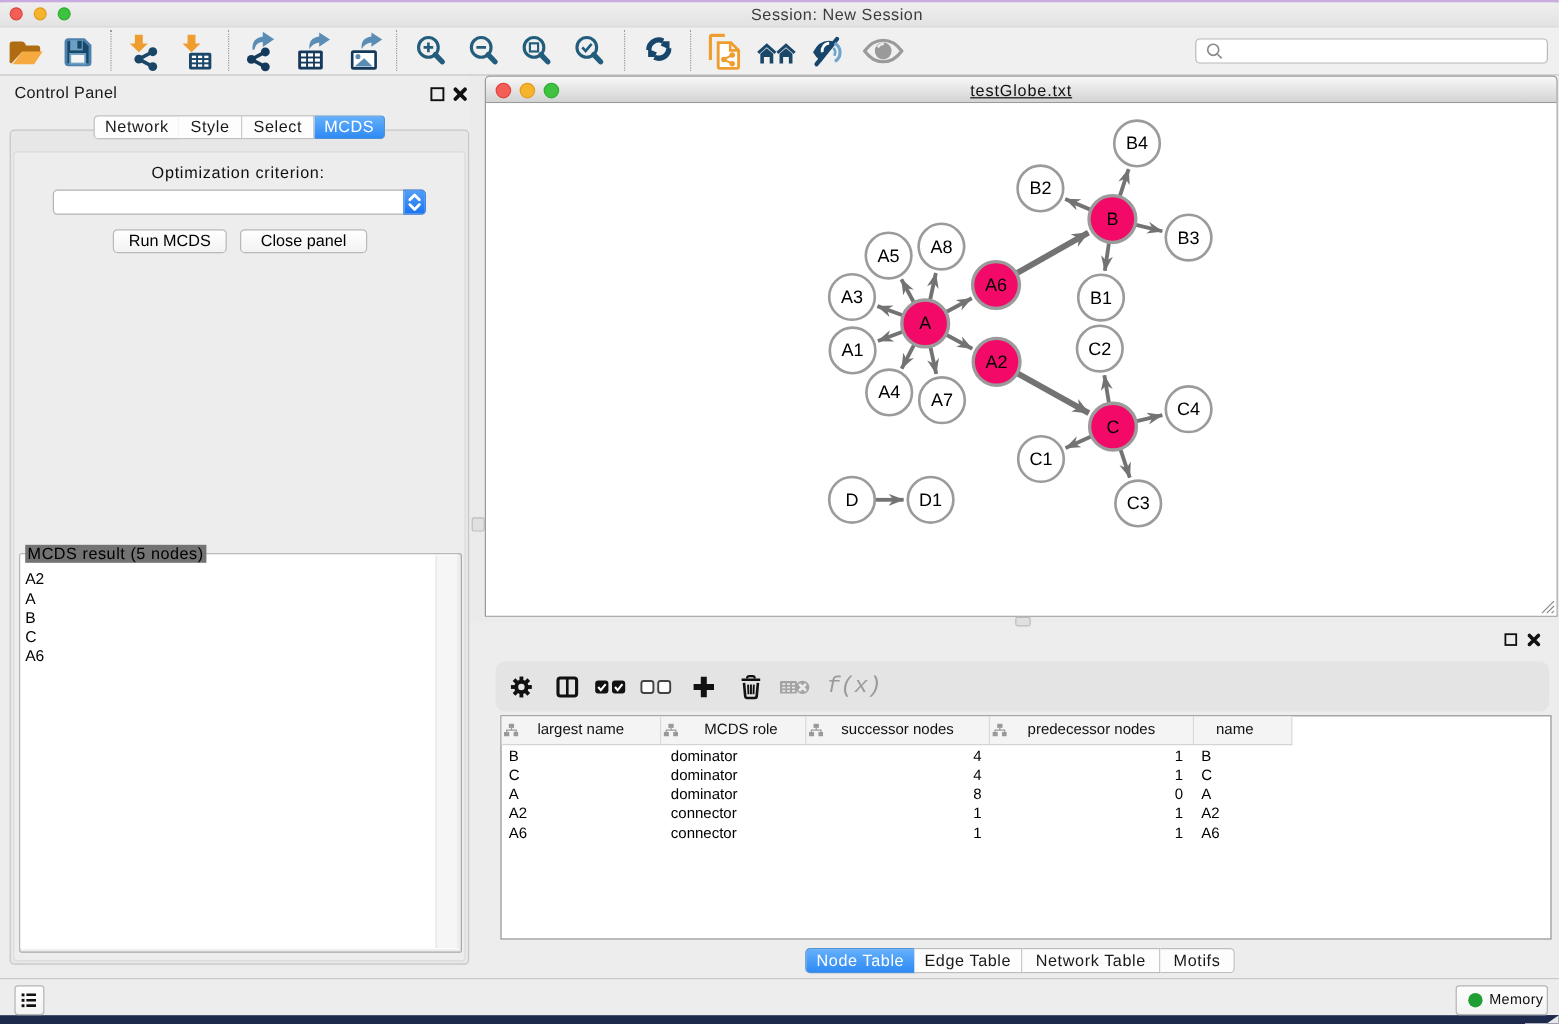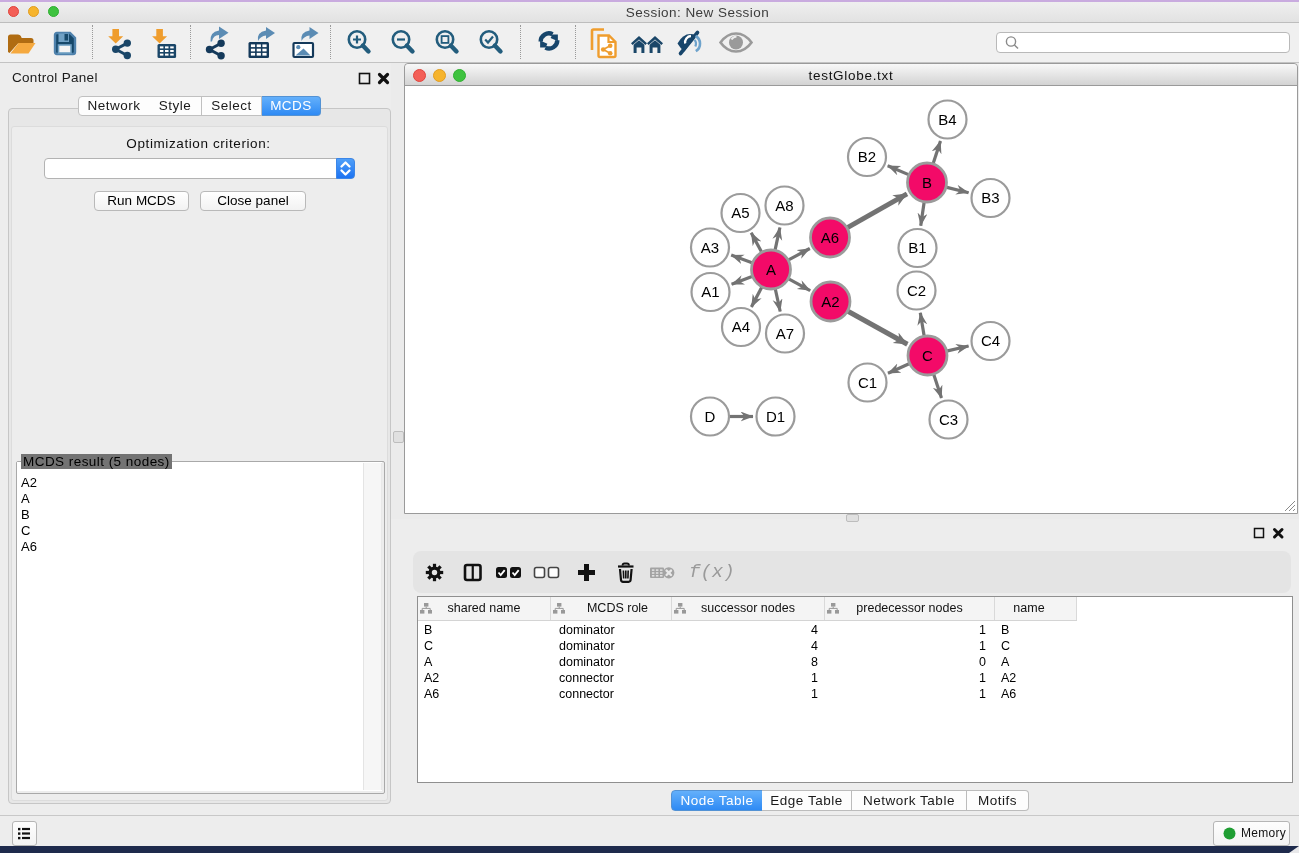--- a/index.html
+++ b/index.html
@@ -269,21 +269,21 @@
       <circle cx="6.5" cy="6.5" r="6" fill="#1f9e33"></circle>
     </svg>
  <span style="position:absolute;left:27px;top:4px;letter-spacing:0.3px;">Memory</span>
 </div>
 
 <div class="abs frame">
   <div class="frame-tb">
     <div class="tl" style="left:8px;top:5px;background:#f35f57;border:0.5px solid #e0443c;"></div>
     <div class="tl" style="left:28px;top:5px;background:#f6b42d;border:0.5px solid #e29d1f;"></div>
     <div class="tl" style="left:48px;top:5px;background:#3ec23f;border:0.5px solid #2faf31;"></div>
-    <div style="position:absolute;left:0;top:4px;width:100%;text-align:center;font-size:13.5px;letter-spacing:0.7px;color:#111;">testGlobe.txt</div>
+    <div style="position:absolute;left:0;top:4px;width:100%;text-align:center;font-size:13.5px;letter-spacing:0.7px;color:#111;text-decoration:underline;">testGlobe.txt</div>
   </div>
   <div class="frame-canvas"></div>
   <svg class="grip" style="position:absolute;right:1px;bottom:1px" width="13" height="13">
     <line x1="2" y1="12" x2="12" y2="2"></line>
       <line x1="6" y1="12" x2="12" y2="6"></line>
       <line x1="10" y1="12" x2="12" y2="10"></line>
   </svg>
 </div>
 <svg id="graphsvg" width="893" height="427" viewBox="0 0 893 427" style="position:absolute;left:405px;top:86px;" font-family="Liberation Sans, sans-serif">
 <defs>
@@ -422,21 +422,21 @@
   <div class="thead" style="width:659px;">
     <div class="thcell" style="left:0;width:132px;">
         <svg width="12" height="11" style="position:absolute;left:2px;top:6px">
           <g fill="#999">
             <rect x="4" y="0" width="4.4" height="3.6"></rect>
             <rect x="0" y="7" width="4.4" height="3.6"></rect>
             <rect x="8" y="7" width="4" height="3.6"></rect>
           </g>
           <path d="M6.2,3.6 V5.4 M2.2,7 V5.4 H10.2 V7" fill="none" stroke="#999" stroke-width="1"></path>
         </svg>
-        <span class="thlabel">shared name</span>
+        <span class="thlabel">largest name</span>
       </div>
     <div class="thcell" style="left:133px;width:120px;">
         <svg width="12" height="11" style="position:absolute;left:2px;top:6px">
           <g fill="#999">
             <rect x="4" y="0" width="4.4" height="3.6"></rect>
             <rect x="0" y="7" width="4.4" height="3.6"></rect>
             <rect x="8" y="7" width="4" height="3.6"></rect>
           </g>
           <path d="M6.2,3.6 V5.4 M2.2,7 V5.4 H10.2 V7" fill="none" stroke="#999" stroke-width="1"></path>
         </svg>

